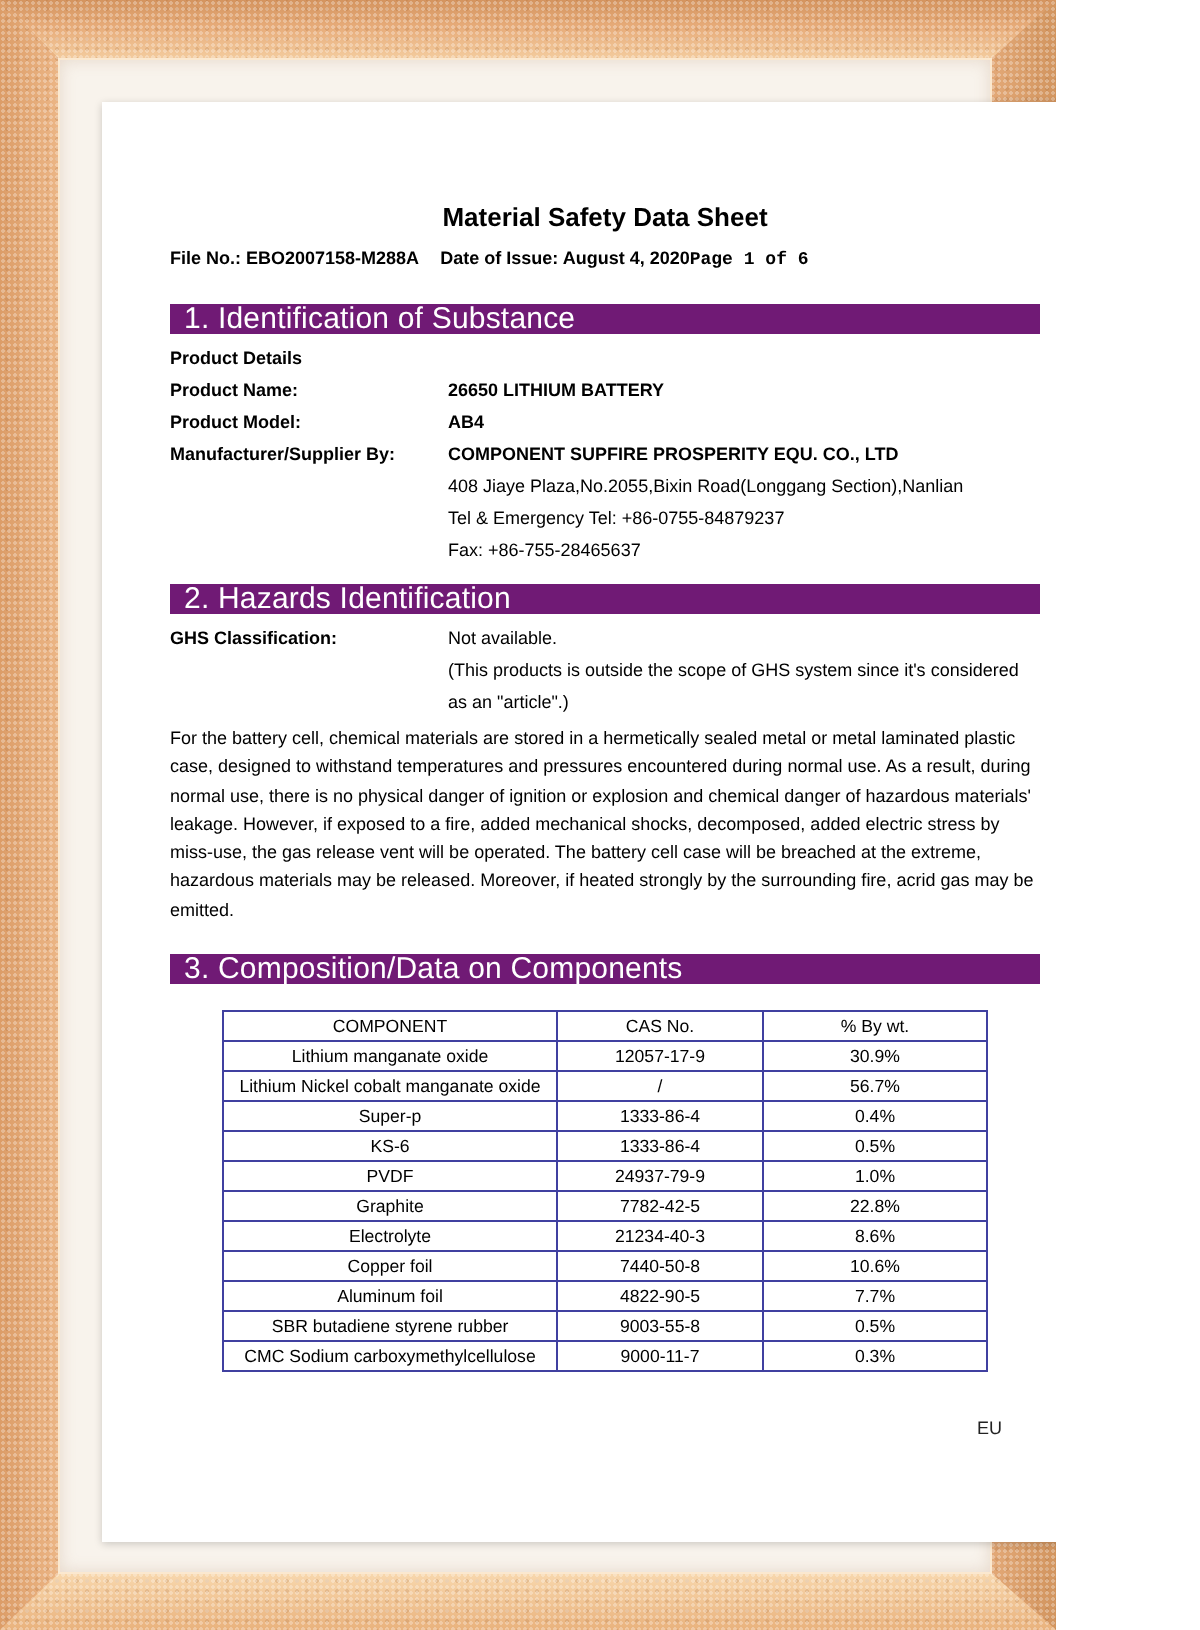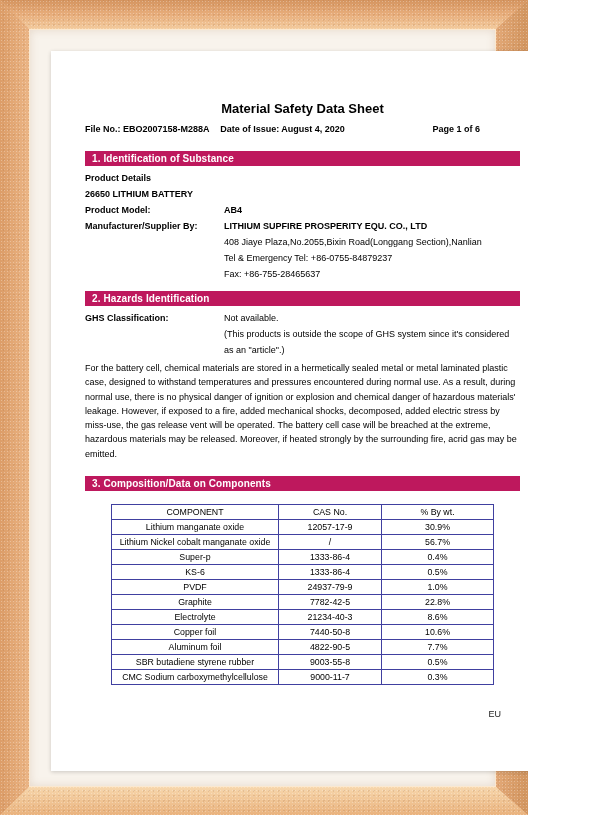--- a/index.html
+++ b/index.html
@@ -44,26 +44,26 @@
     box-shadow: 0 1px 4px rgba(0,0,0,.18);
     color: #000;
   }
   .content { padding: 50px 29px 0 34px; }
 
   
   .doc-title { font-size: 13px; font-weight: bold; text-align: center; line-height: 16px; }
   .meta-row { display: flex; align-items: baseline; font-size: 9px; font-weight: bold; margin-top: 7px; }
   .meta-row .m-left { flex: 1; text-align: left; }
   .meta-row .m-center { flex: none; text-align: right; }
-  .meta-row .m-right { flex: 1; text-align: right; padding-right: 40px; }
+  .meta-row .m-right { flex: 1; padding-right: 40px; font-family: Liberation Mono, monospace; }
 
   
   .section-bar {
-    background: #be185d; color: #fff; font-weight: bold;
-    font-size: 10px; height: 15px; line-height: 15px;
+    background: #701a75; color: #fff; font-weight: normal;
+    font-size: 15px; height: 15px; line-height: 15px;
     padding-left: 7px; letter-spacing: .1px;
   }
   .bar-1 { margin-top: 17px; }
   .bar-2 { margin-top: 9px; }
   .bar-3 { margin-top: 15px; }
 
   
   .kv-block { font-size: 9px; line-height: 16px; }
   .pd-heading { font-weight: bold; margin-top: 4px; font-size: 9px; line-height: 16px; }
   .kv { display: flex; }
@@ -111,29 +111,30 @@
           <span class="m-center">Date of Issue: August 4, 2020</span>
           <span class="m-right">Page 1 of 6</span>
         </div>
 
         <div class="section-bar bar-1">1. Identification of Substance</div>
 
         <div class="kv-block">
           <div class="pd-heading">Product Details</div>
 
           <div class="kv">
+            <span class="k">Product Name:</span>
             <span class="v strong">26650 LITHIUM BATTERY</span>
           </div>
           <div class="kv">
             <span class="k">Product Model:</span>
             <span class="v strong">AB4</span>
           </div>
           <div class="kv">
             <span class="k">Manufacturer/Supplier By:</span>
-            <span class="v strong">LITHIUM SUPFIRE PROSPERITY EQU. CO., LTD</span>
+            <span class="v strong">COMPONENT SUPFIRE PROSPERITY EQU. CO., LTD</span>
           </div>
           <div class="kv">
             <span class="k"></span>
             <span class="v">408 Jiaye Plaza,No.2055,Bixin Road(Longgang Section),Nanlian</span>
           </div>
           <div class="kv">
             <span class="k"></span>
           </div>
           <div class="kv">
             <span class="k"></span>

